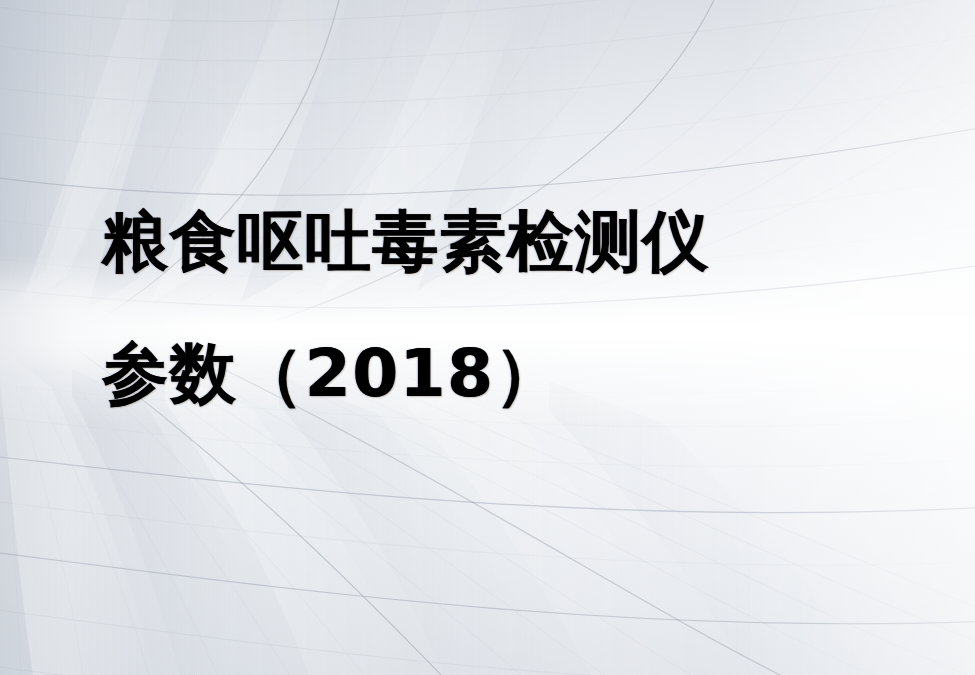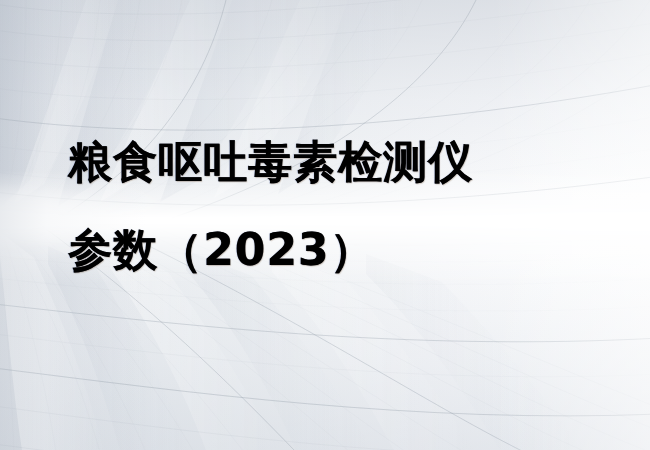--- a/index.html
+++ b/index.html
@@ -223,16 +223,16 @@
       <path d="M-6,368 C 186,392 416,424 660,414"></path>
     </g>
   </svg>
 
   <div class="bg-layer" id="bg-highlight"></div>
   <div class="bg-layer" id="bg-pinch"></div>
   <div class="bg-layer" id="bg-vignette"></div>
 
   <div id="title-block">
     <div class="title-line">粮食呕吐毒素检测仪</div>
-    <div class="title-line">参数（2023）</div>
+    <div class="title-line">参数（2018）</div>
   </div>
 
 </div>
 
 </body></html>

